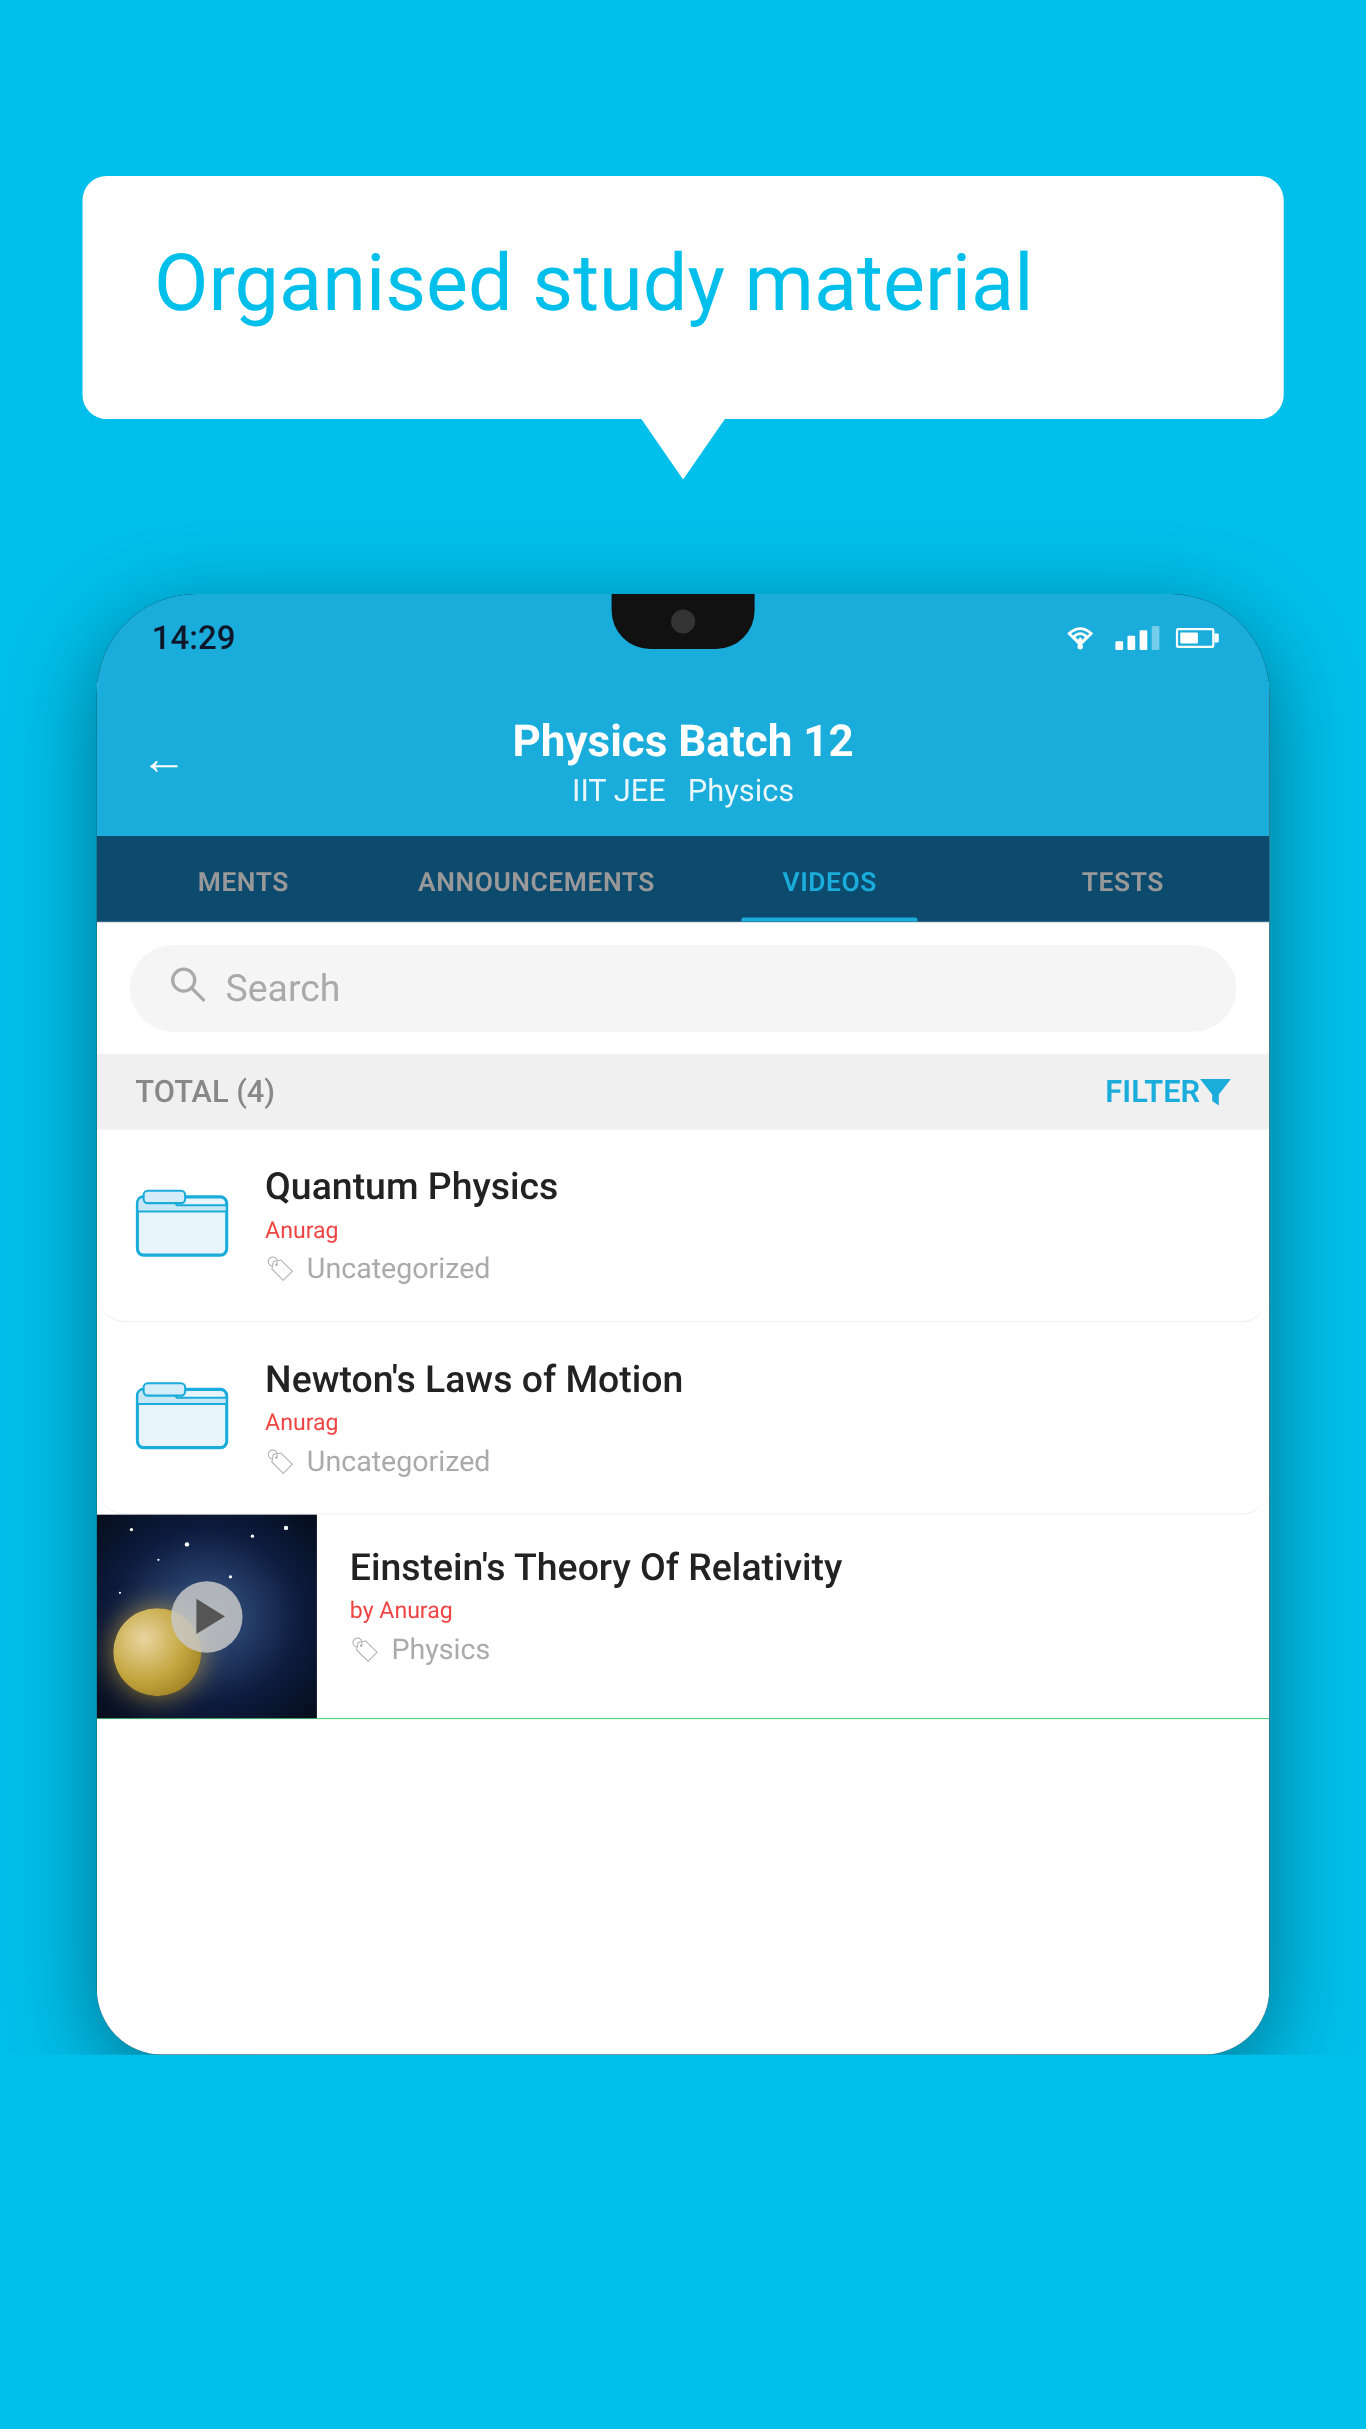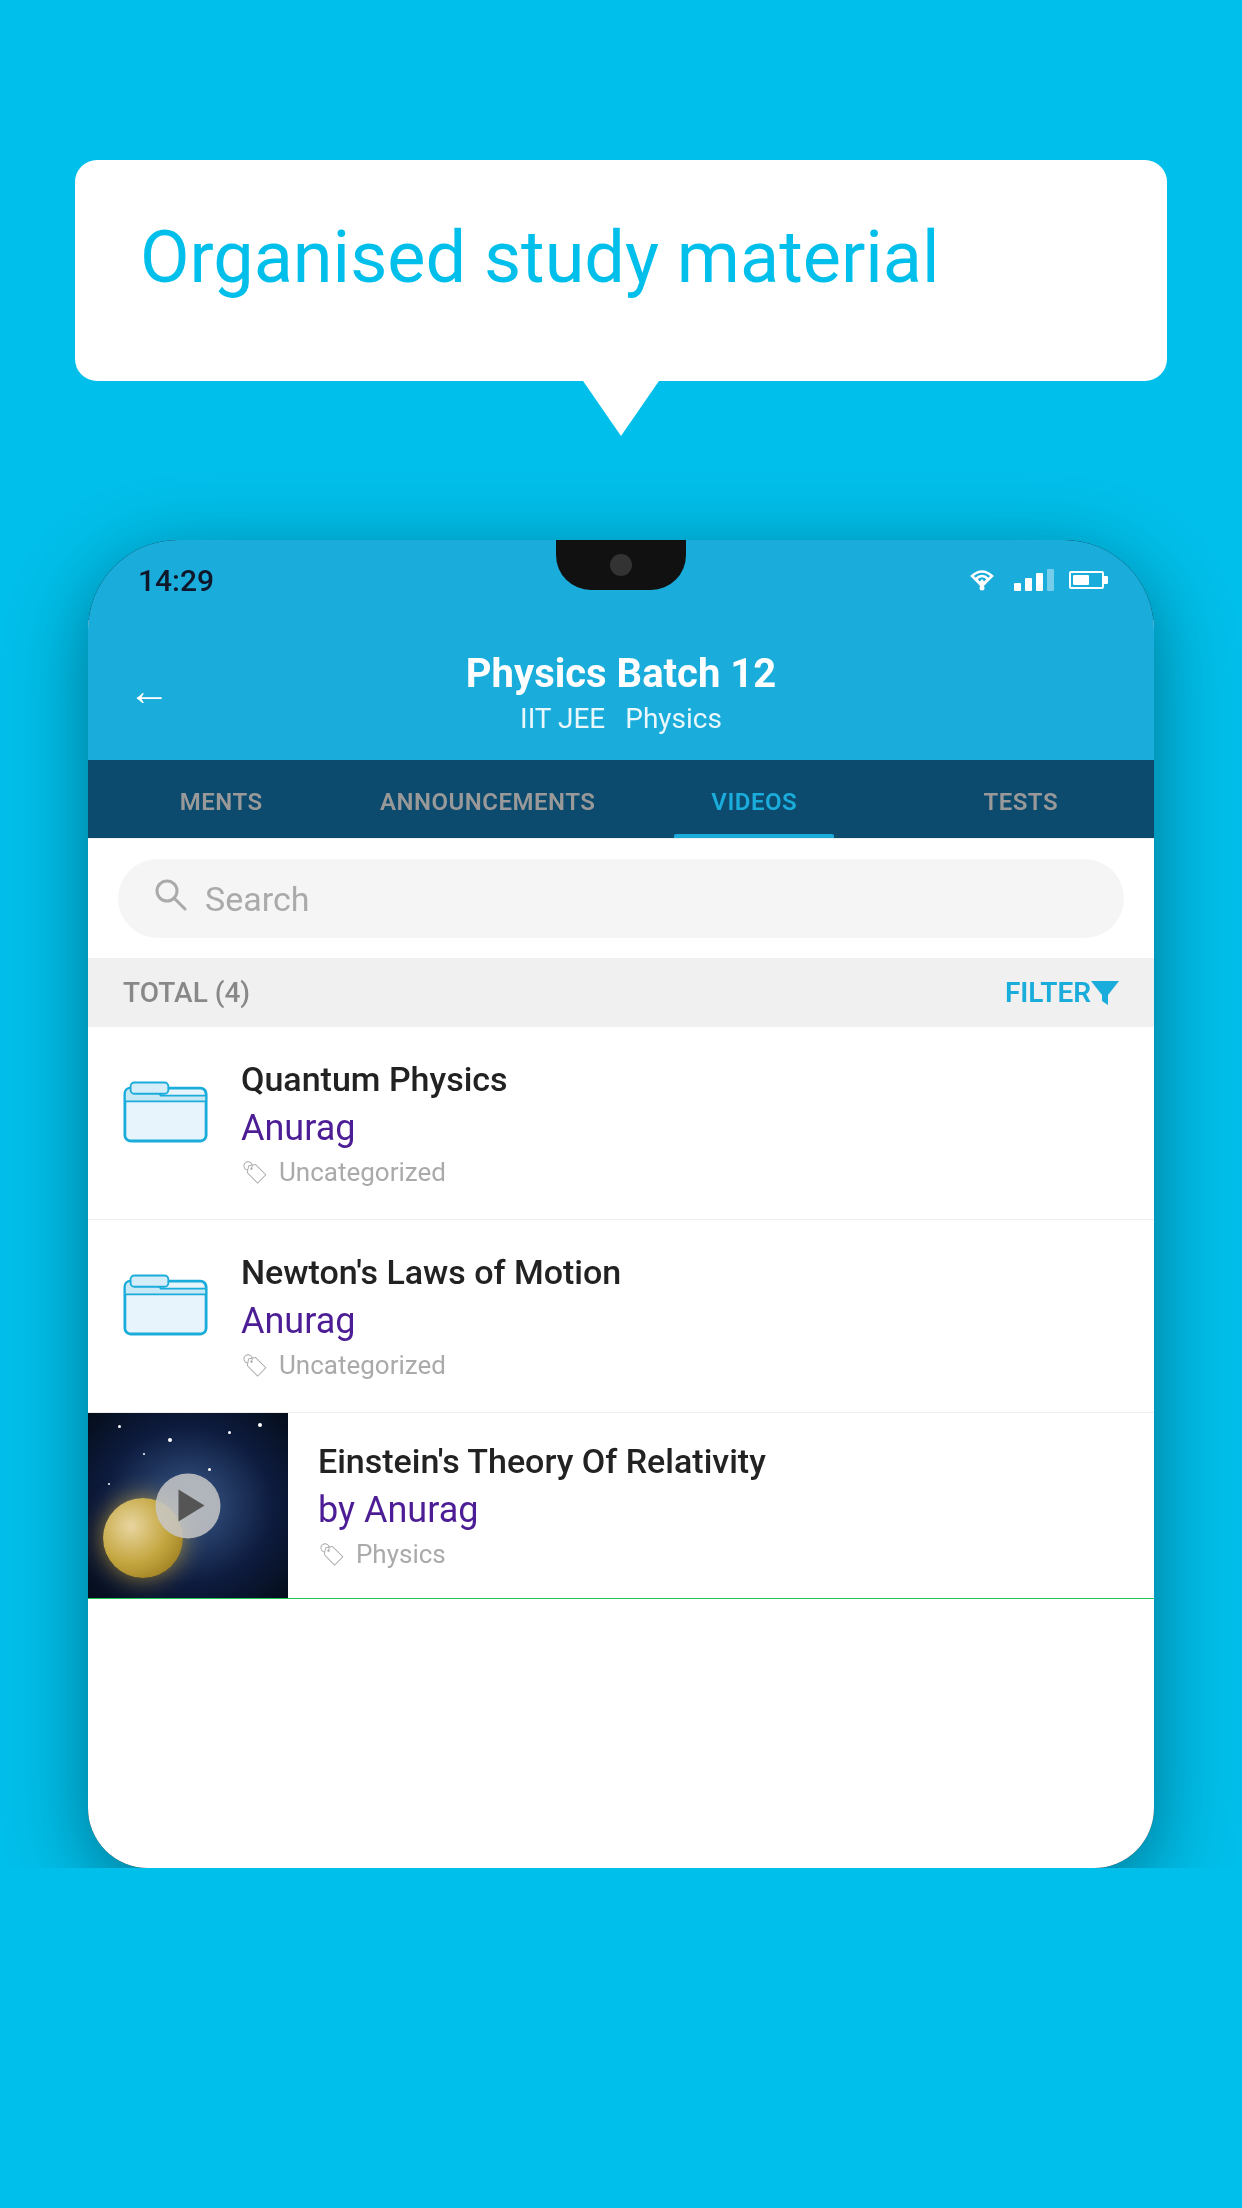--- a/index.html
+++ b/index.html
@@ -233,20 +233,21 @@
       background: white;
       overflow: hidden;
     }
 
     .video-item {
       display: flex;
       align-items: flex-start;
       padding: 32px 35px;
       border-bottom: 1px solid #eee;
       gap: 28px;
+      border-radius: 26px;
     }
 
     .video-thumb {
       width: 90px;
       flex-shrink: 0;
       padding-top: 8px;
     }
 
     
     .folder-svg {
@@ -259,22 +260,22 @@
     }
 
     .video-title {
       color: #222;
       font-size: 34px;
       font-weight: 500;
       margin-bottom: 8px;
     }
 
     .video-author {
-      color: #4c1d95;
-      font-size: 36px;
+      color: #ef4444;
+      font-size: 21px;
       margin-bottom: 8px;
     }
 
     .video-tag {
       display: flex;
       align-items: center;
       gap: 10px;
       color: #aaa;
       font-size: 26px;
     }

